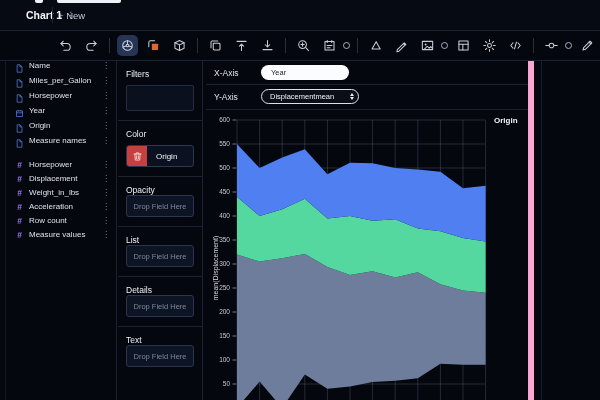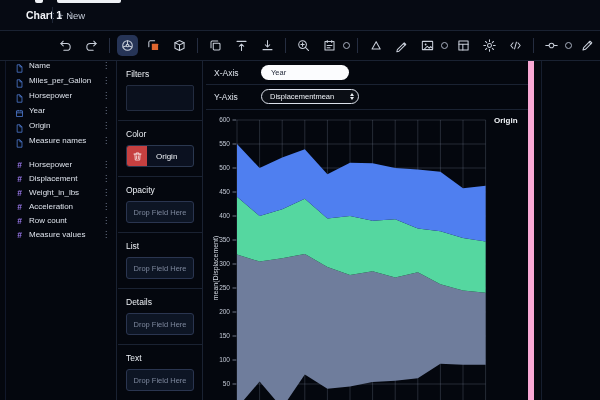--- a/index.html
+++ b/index.html
@@ -25,21 +25,21 @@
   .frow{display:flex;align-items:flex-start;height:15px;padding:0 6px 0 8px;gap:4px;font-size:8px;color:#dde2eb}
   #field-list-measures .frow{height:14px}
   .frow .menu{margin-left:auto;color:#79839a;font-size:8px}
   .ficon{width:11px;display:flex;justify-content:center;align-items:center}
   .hash{font-weight:700;font-size:8.5px}
   #field-list-measures{margin-top:9px}
   #shelfpanel{position:absolute;left:118px;top:61px;width:85px;height:339px;border-right:1px solid #1a2232;box-sizing:border-box;padding:0 8px}
   .sh-title{font-size:8.5px;font-weight:400;color:#edf0f5;margin-top:8px}
   #filters-box{margin-top:6px;height:24px;border:1px solid #232c40;background:#0a101d;border-radius:2px}
   .sh-div{height:1px;background:#1a2232;margin:9px -8px 0}
-  .dropbox{margin-top:6px;height:20px;border:1px solid #2a3550;background:#0d1524;border-radius:3px;display:flex;align-items:center;justify-content:center;font-size:7.5px;color:#7d879d}
+  .dropbox{height:20px;border:1px solid #2a3550;background:#0d1524;border-radius:3px;display:flex;align-items:center;justify-content:center;font-size:7.5px;color:#7d879d}
   .chip{margin-top:6px;height:20px;border:1px solid #2b3850;border-radius:3px;display:flex;align-items:center;background:#0b1120;overflow:hidden}
   .chip-trash{width:20px;height:20px;display:flex;align-items:center;justify-content:center;flex:none}
   .chip-label{padding-left:9px;font-size:8px;color:#eef1f6}
   
   #chartpanel{position:absolute;left:206px;top:61px;width:328px;height:339px;border-right:6px solid #f9a8d4;box-sizing:border-box}
   #outerline{position:absolute;left:541px;top:61px;width:1px;height:339px;background:#161e2e}
   .axisrow{height:23px;border-bottom:1px solid #1a2232;position:relative;display:flex;align-items:center;padding-left:8px;font-size:8.5px;color:#dfe4ec}
   .pill-x{position:absolute;left:55px;top:4px;width:88px;height:15px;background:#fbfcfe;border-radius:8px;color:#232a3a;font-size:7.5px;display:flex;align-items:center;padding-left:10px;box-sizing:border-box}
   .pill-y{position:absolute;left:55px;top:4px;width:98px;height:15px;border:1px solid #dbe0ea;border-radius:8px;background:rgba(255,255,255,0.03);color:#eef1f6;font-size:7.5px;display:flex;align-items:center;justify-content:space-between;padding:0 8px;box-sizing:border-box}
   .pill-y .agg{display:flex;align-items:center;gap:16px}

